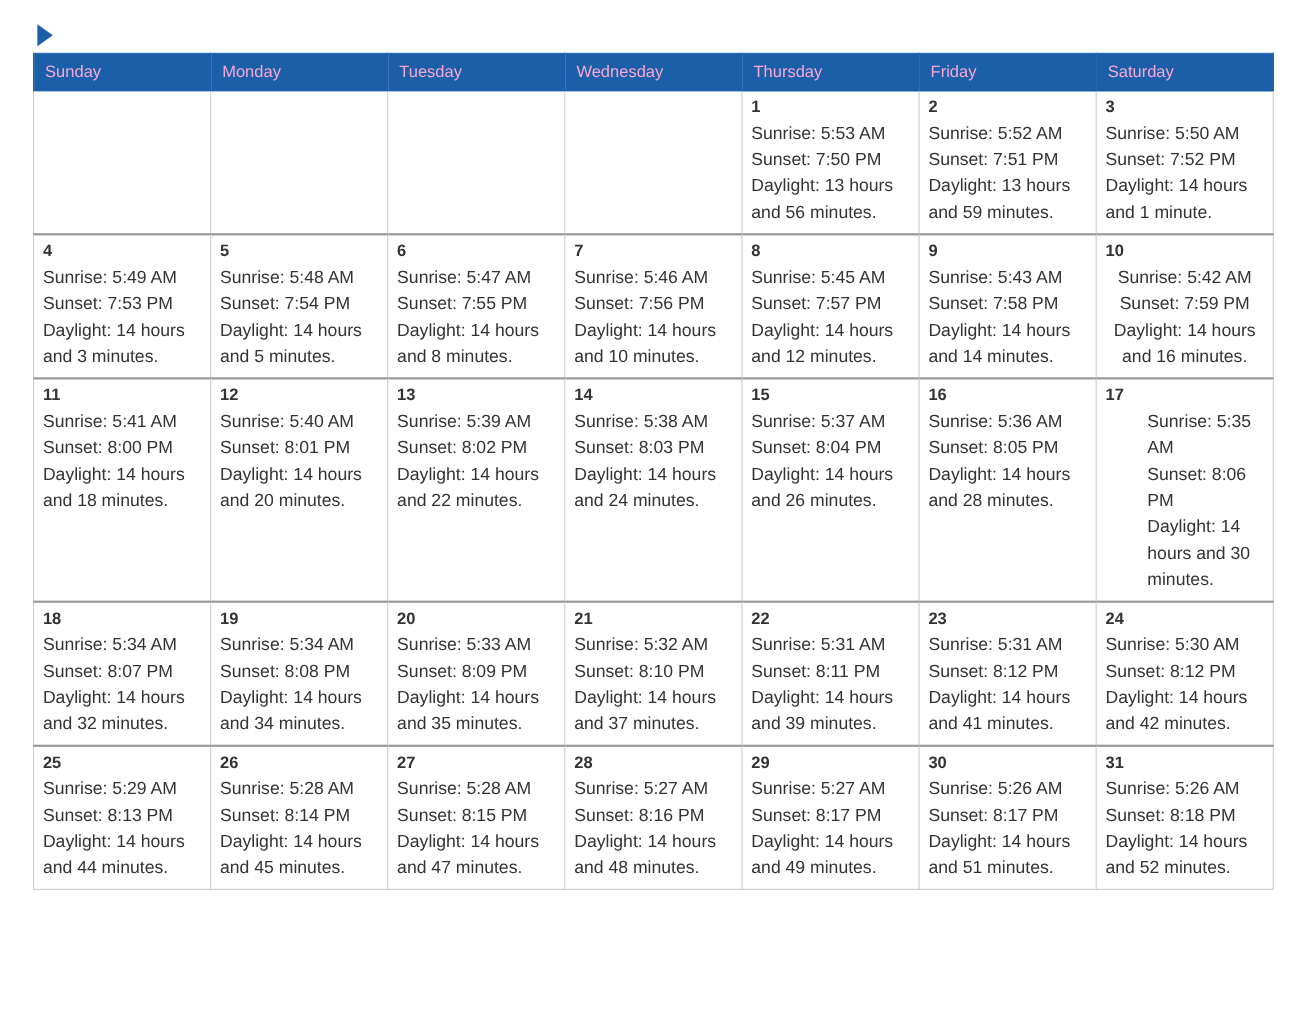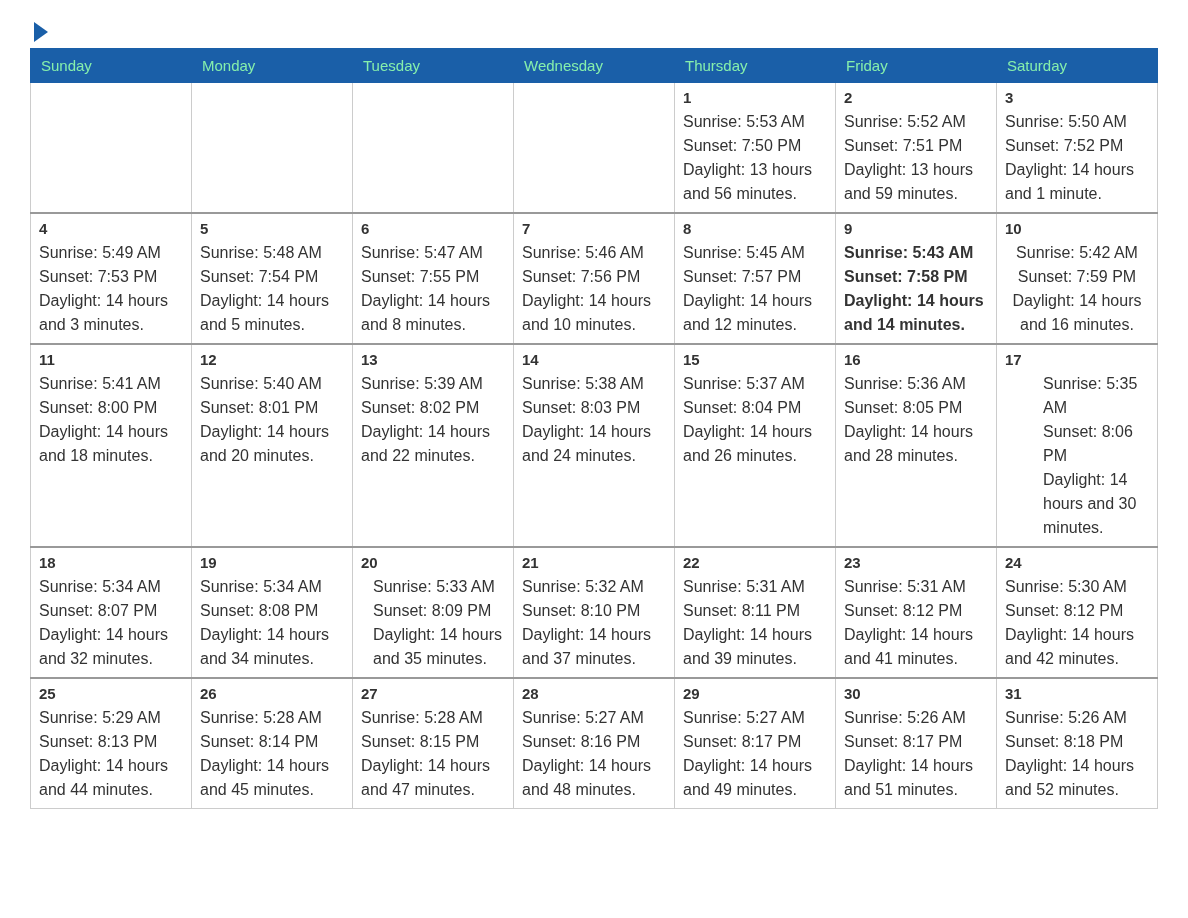--- a/index.html
+++ b/index.html
@@ -61,21 +61,21 @@
       color: #333;
       margin-top: 6px;
     }
     .calendar {
       width: 100%;
       border-collapse: collapse;
       margin-top: 8px;
     }
     .calendar th {
       background-color: #1a5fa8;
-      color: #86efac;
+      color: #f9a8d4;
       font-size: 15px;
       font-weight: normal;
       padding: 8px 10px;
       text-align: left;
       border: 1px solid #1a5fa8;
     }
     .calendar td {
       border: 1px solid #ccc;
       vertical-align: top;
       padding: 6px 8px;
@@ -182,21 +182,21 @@
 Daylight: 14 hours and 10 minutes.</div>
         </td>
         <td>
           <span class="day-number">8</span>
           <div class="day-info" style="white-space: pre-line;">Sunrise: 5:45 AM
 Sunset: 7:57 PM
 Daylight: 14 hours and 12 minutes.</div>
         </td>
         <td>
           <span class="day-number">9</span>
-          <div class="day-info" style="white-space: pre-line; font-weight: bold;">Sunrise: 5:43 AM
+          <div class="day-info" style="white-space: pre-line;">Sunrise: 5:43 AM
 Sunset: 7:58 PM
 Daylight: 14 hours and 14 minutes.</div>
         </td>
         <td>
           <span class="day-number">10</span>
           <div class="day-info" style="white-space: pre-line; text-align: center;">Sunrise: 5:42 AM
 Sunset: 7:59 PM
 Daylight: 14 hours and 16 minutes.</div>
         </td>
       </tr>
@@ -252,21 +252,21 @@
 Daylight: 14 hours and 32 minutes.</div>
         </td>
         <td>
           <span class="day-number">19</span>
           <div class="day-info" style="white-space: pre-line;">Sunrise: 5:34 AM
 Sunset: 8:08 PM
 Daylight: 14 hours and 34 minutes.</div>
         </td>
         <td>
           <span class="day-number">20</span>
-          <div class="day-info" style="white-space: pre-line; margin-left: 12px;">Sunrise: 5:33 AM
+          <div class="day-info" style="white-space: pre-line;">Sunrise: 5:33 AM
 Sunset: 8:09 PM
 Daylight: 14 hours and 35 minutes.</div>
         </td>
         <td>
           <span class="day-number">21</span>
           <div class="day-info" style="white-space: pre-line;">Sunrise: 5:32 AM
 Sunset: 8:10 PM
 Daylight: 14 hours and 37 minutes.</div>
         </td>
         <td>

